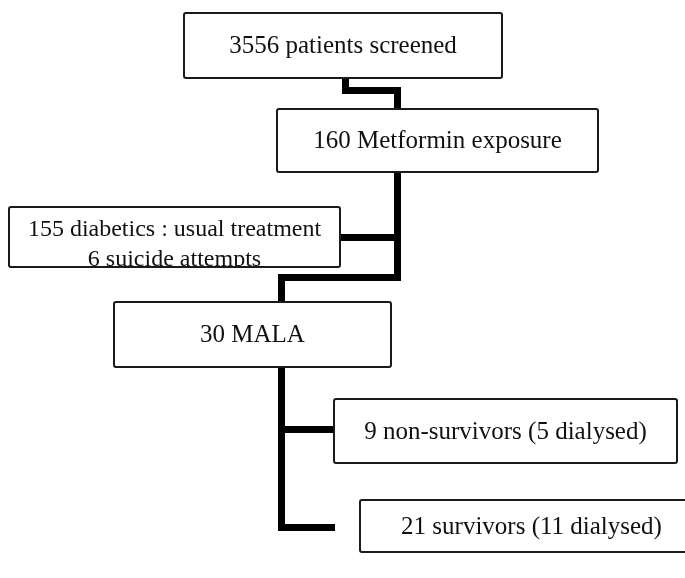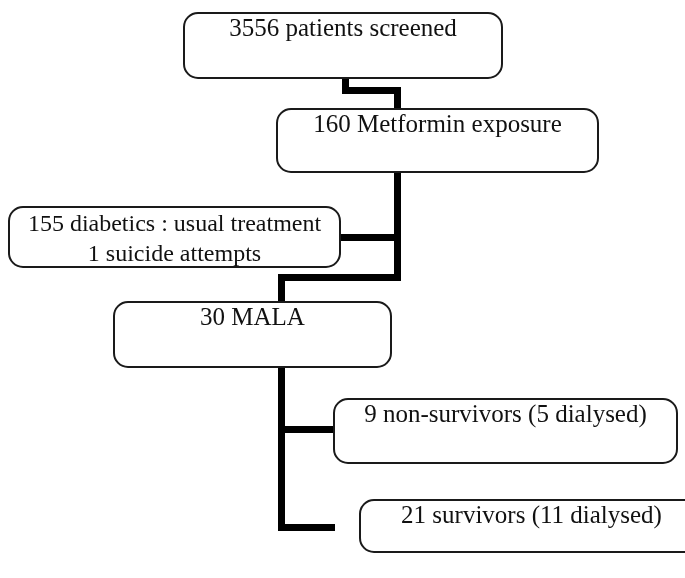--- a/index.html
+++ b/index.html
@@ -13,41 +13,41 @@
     height: 578px;
     background: #ffffff;
     overflow: hidden;
     font-family: "Liberation Serif", "DejaVu Serif", serif;
     color: #111111;
   }
   .node {
     position: absolute;
     box-sizing: border-box;
     border: 2.3px solid #1a1a1a;
-    border-radius: 15px;
+    border-radius: 3px;
     background: #ffffff;
     display: flex;
-    align-items: flex-start;
+    align-items: center;
     justify-content: center;
     text-align: center;
     font-size: 25px;
     line-height: 1.15;
     z-index: 2;
   }
   .conn {
     position: absolute;
     background: #000000;
     z-index: 1;
   }
   
   .n-screened     { left: 183px; top: 12px;  width: 320px; height: 67px; }
   .n-metformin    { left: 233px; top: 108px; width: 323px; height: 65px; margin-left: 43px; }
   .n-excluded     { left: 8px;   top: 206px; width: 333px; height: 62px;
                     display: block; overflow: hidden; font-size: 24px;
-                    line-height: 30px; }
+                    line-height: 30px; padding-top: 5px; }
   .n-mala         { left: 113px; top: 301px; width: 279px; height: 67px; }
   .n-nonsurvivors { left: 333px; top: 398px; width: 345px; height: 66px; }
   .n-survivors    { left: 327px; top: 499px; width: 345px; height: 54px; margin-left: 32px; }
   
   .c1  { left: 342px; top: 77px;  width: 7px;   height: 17px; }
   .c2  { left: 342px; top: 87px;  width: 59px;  height: 7px;  }
   .c3  { left: 394px; top: 87px;  width: 7px;   height: 24px; }
   .c4  { left: 394px; top: 171px; width: 7px;   height: 110px; }
   .c5  { left: 338px; top: 234px; width: 63px;  height: 7px;  }
   .c6  { left: 278px; top: 274px; width: 123px; height: 7px;  }
@@ -75,21 +75,21 @@
   <div class="node n-screened">
     <span>3556 patients screened</span>
   </div>
 
   <div class="node n-metformin">
     <span>160 Metformin exposure</span>
   </div>
 
   <div class="node n-excluded">
     <div>155 diabetics : usual treatment</div>
-    <div>1 suicide attempts</div>
+    <div>6 suicide attempts</div>
   </div>
 
   <div class="node n-mala">
     <span>30 MALA</span>
   </div>
 
   <div class="node n-nonsurvivors">
     <span>9 non-survivors (5 dialysed)</span>
   </div>
 

